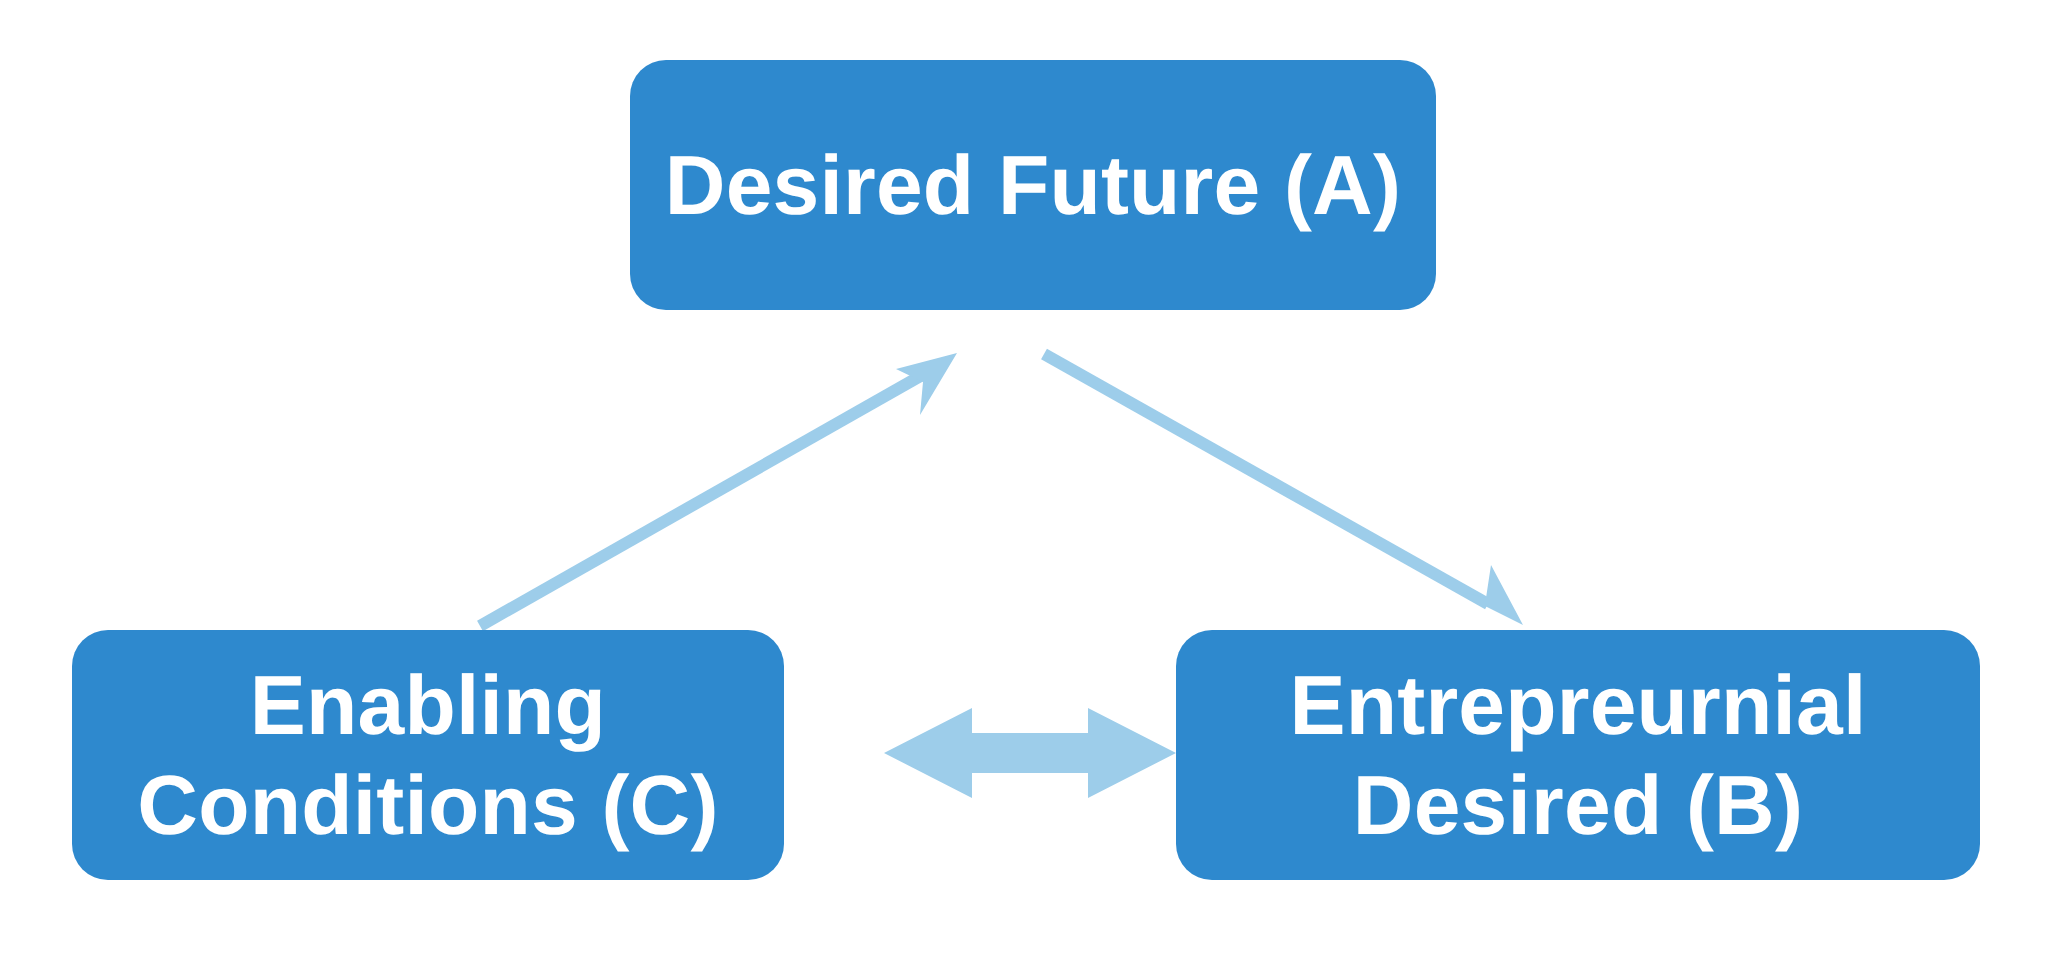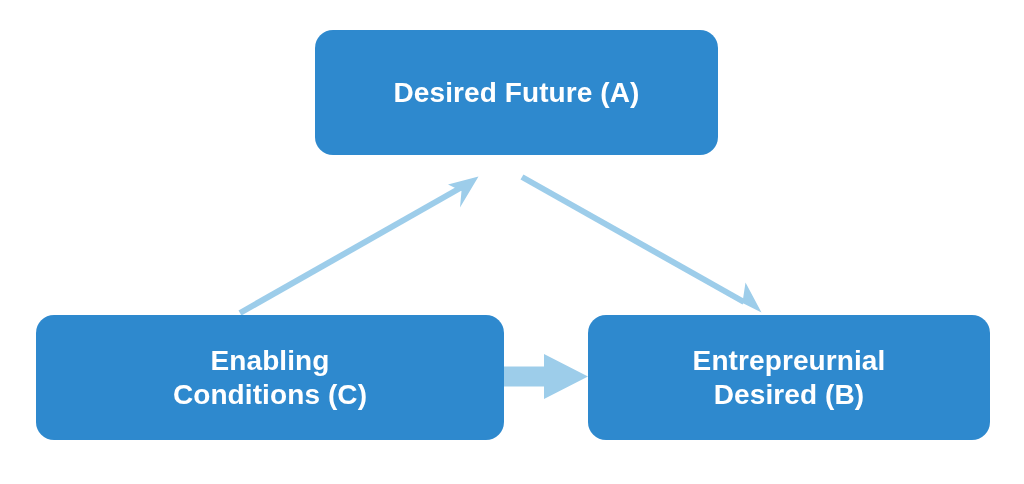--- a/index.html
+++ b/index.html
@@ -24,36 +24,36 @@
     background: #2e89ce;
     display: flex;
     align-items: center;
     justify-content: center;
     text-align: center;
   }
   .node-label {
     color: #ffffff;
     font-family: "Liberation Sans", sans-serif;
     font-weight: bold;
-    font-size: 28px;
+    font-size: 42px;
     line-height: 1.18;
     letter-spacing: 0.1px;
     white-space: pre-line;
     padding: 0 10px;
   }
   #node-desired-future {
     left: 315px;
     top: 30px;
     width: 403px;
     height: 125px;
   }
   #node-enabling-conditions {
     left: 36px;
     top: 315px;
-    width: 468px;
+    width: 356px;
     height: 125px;
     text-align: center;
   }
   #node-entrepreneurial-action {
     left: 588px;
     top: 315px;
     width: 402px;
     height: 125px;
   }
   #connector-layer {

